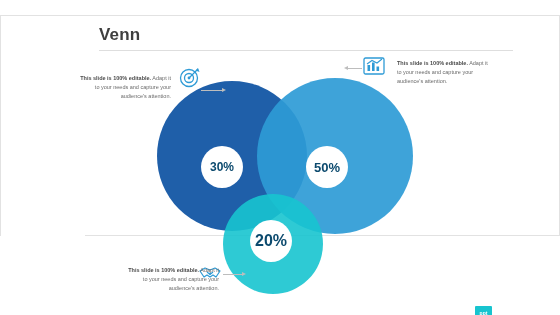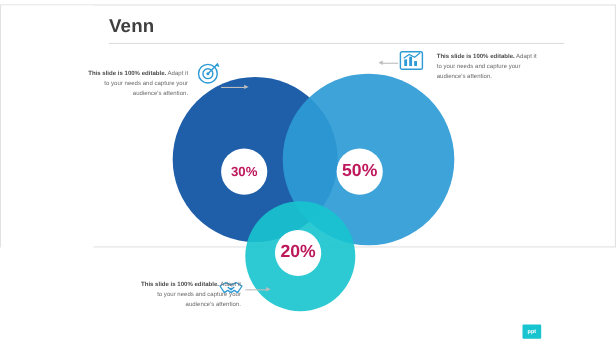--- a/index.html
+++ b/index.html
@@ -9,21 +9,21 @@
   }
   body {
     width: 560px;
     height: 315px;
     font-family: "Liberation Sans", sans-serif;
     position: relative;
     overflow: hidden;
   }
   .slide {
     position: absolute;
-    left: 0; top: 4px;
+    left: 0; top: 15px;
     width: 560px;
     height: 221px;
     background: #ffffff;
     border: 1px solid #e2e2e2;
     box-sizing: border-box;
     text-decoration: underline;
   }
   
   .header {
     position: absolute;
@@ -92,35 +92,35 @@
     opacity: 0.9;
   }
   .bubble {
     position: absolute;
     border-radius: 50%;
     background: #ffffff;
     display: flex;
     align-items: center;
     justify-content: center;
     font-weight: bold;
-    color: #be185d;
+    color: #0c4a6e;
   }
   .b1 {
     left: 200px;
     top: 130px;
     width: 42px;
     height: 42px;
     font-size: 12px;
   }
   .b2 {
     left: 305px;
     top: 130px;
     width: 42px;
     height: 42px;
-    font-size: 16px;
+    font-size: 13px;
   }
   .b3 {
     left: 249px;
     top: 204px;
     width: 42px;
     height: 42px;
     font-size: 16px;
   }
 
   

